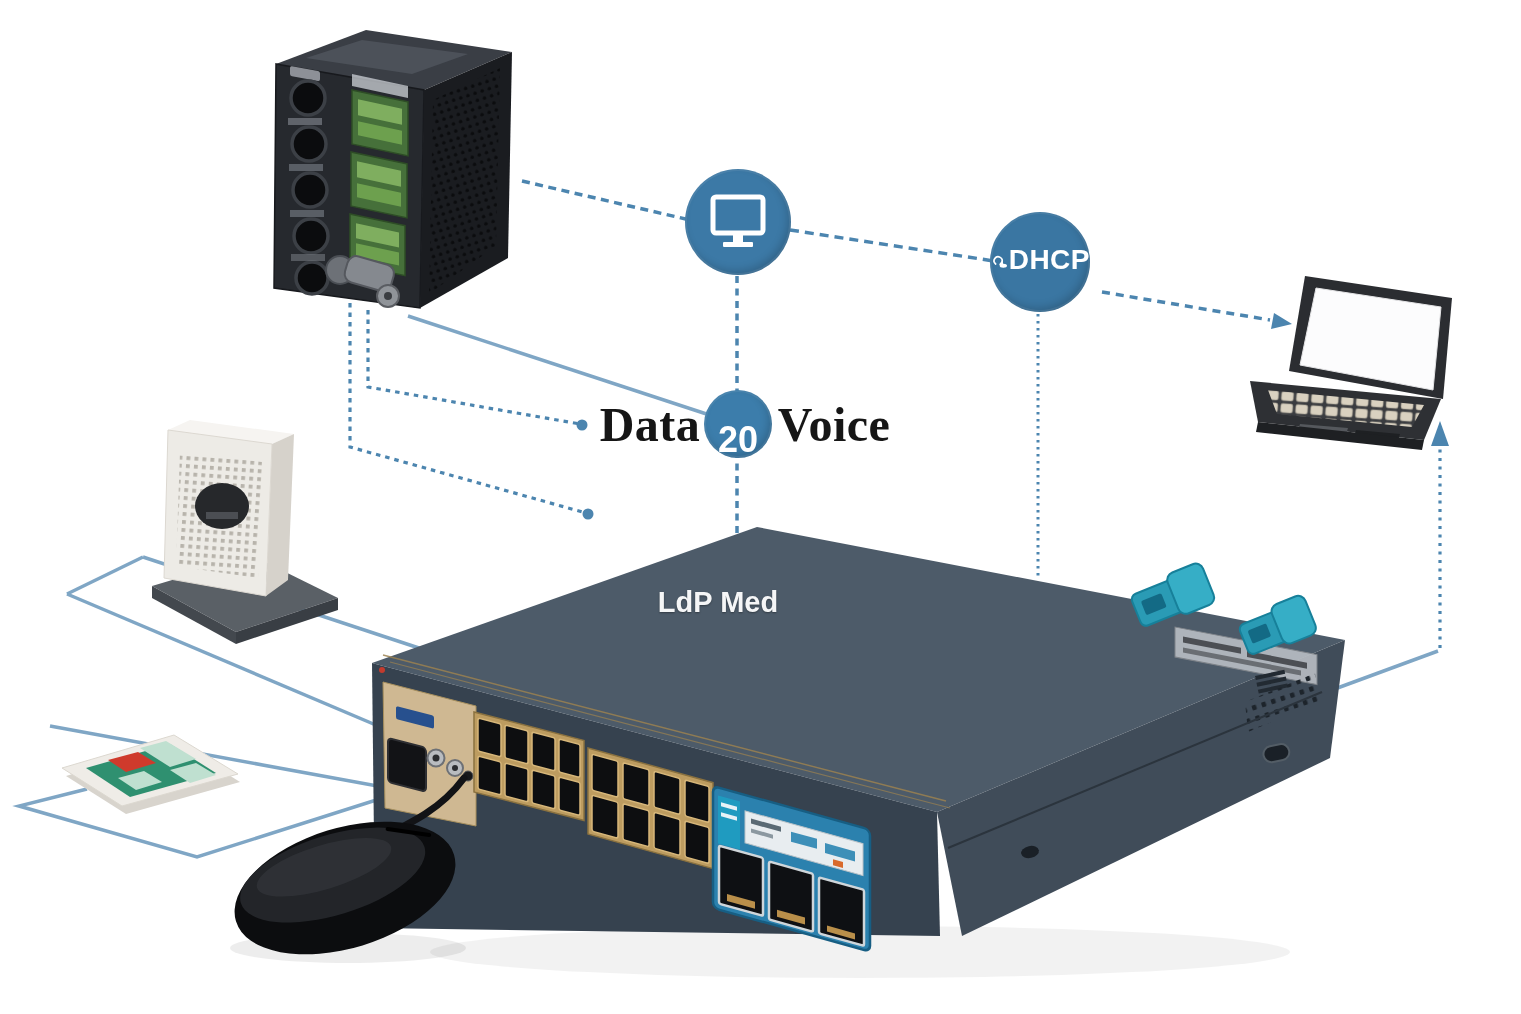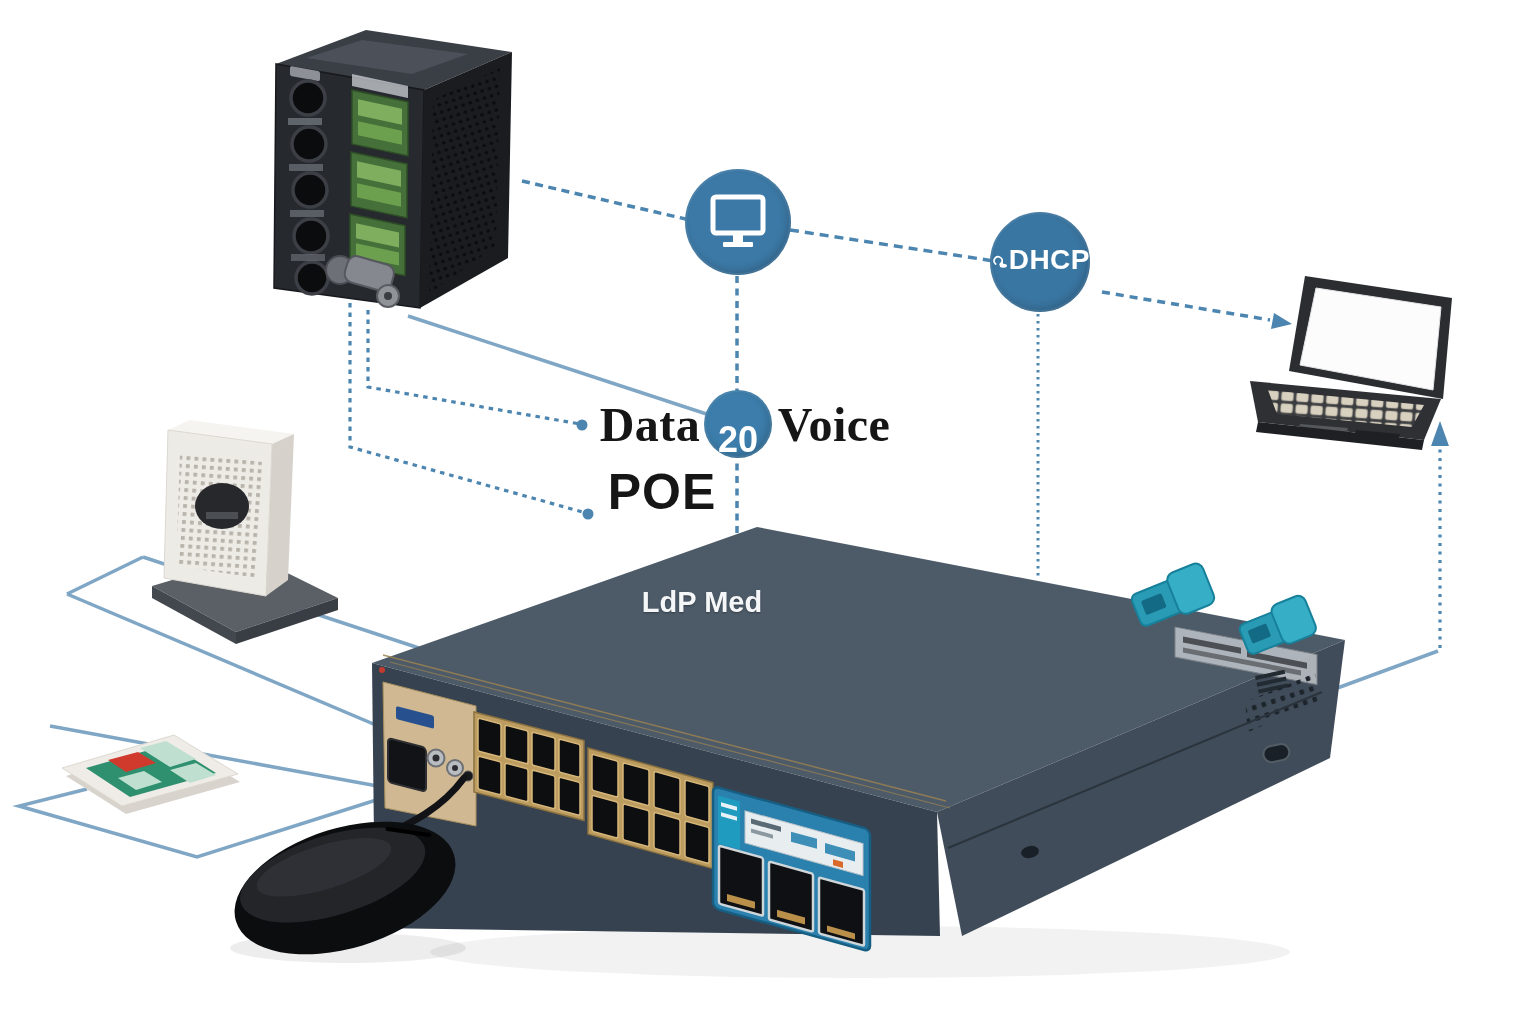--- a/index.html
+++ b/index.html
@@ -9,21 +9,21 @@
   .lbl{position:absolute;transform:translate(-50%,-50%);white-space:nowrap;color:#161616;}
   .lbl-data,.lbl-voice{font-size:48px;font-weight:600;letter-spacing:.5px;font-family:Liberation Serif, serif;}
   .lbl-poe{font-size:50px;font-weight:700;letter-spacing:1px;}
   .badge{position:absolute;border-radius:50%;background:#3c79a6;display:flex;flex-direction:row;
          align-items:center;justify-content:center;box-shadow:inset 0 0 0 2px rgba(255,255,255,.08), inset -3px -4px 8px rgba(0,0,0,.18);}
   .badge-20{left:704px;top:390px;width:68px;height:68px;background:#3c7dab;}
   .badge-20 .num{color:#fff;font-size:36px;font-weight:700;margin-top:32px;}
   .badge-monitor{left:685px;top:169px;width:106px;height:106px;}
   .badge-dhcp{left:990px;top:212px;width:100px;height:100px;background:#3a76a2;}
   .badge-dhcp .dhcp-text{color:#fff;font-size:28px;font-weight:700;letter-spacing:.5px;margin-top:-4px;}
-  .lbl-lldp{color:#f5f6f7;font-size:29px;font-weight:600;text-shadow:0 1px 2px rgba(0,0,0,.35);}
+  .lbl-lldp{color:#f5f6f7;font-size:29px;font-weight:600;text-shadow:0 1px 2px rgba(0,0,0,.35);margin-left:16px;}
   .lbl-vlan{color:#f2f3f4;font-size:47px;font-weight:700;letter-spacing:3px;text-shadow:0 1px 3px rgba(0,0,0,.4);}
 </style>
 </head>
 <body>
 
 <div id="stage">
 
 <svg id="scene" width="1521" height="1014" viewBox="0 0 1521 1014">
   <defs>
     <pattern id="ventDots" width="7.5" height="7.5" patternUnits="userSpaceOnUse" patternTransform="rotate(-18)">
@@ -272,21 +272,20 @@
     <polygon points="1268,390 1424,405 1412,427 1277,414" fill="#3a3c40"></polygon>
     <polygon points="1268,390 1424,405 1412,427 1277,414" fill="url(#keys)"></polygon>
     <polygon points="1300,424 1348,428 1345,438 1297,434" fill="#55585d"></polygon>
     <polygon points="1356,430 1400,434 1397,444 1353,440" fill="#1e2023"></polygon>
     <polygon points="1258,422 1424,440 1422,450 1256,432" fill="#1e2023"></polygon>
   </g>
 </svg>
 
 <div class="lbl lbl-data" style="left:650px;top:424px">Data</div>
 <div class="lbl lbl-voice" style="left:834px;top:424px">Voice</div>
-<div class="lbl lbl-poe" style="left:662px;top:492px">POE</div>
 
 <div class="badge badge-20">
   <div class="num">20</div>
 </div>
 
 <div class="badge badge-monitor">
   <svg width="78" height="78" viewBox="0 0 78 78">
     <rect x="14" y="14" width="50" height="36" rx="3" fill="none" stroke="#ffffff" stroke-width="5"></rect>
     <rect x="34" y="50" width="10" height="9" fill="#ffffff"></rect>
     <rect x="24" y="59" width="30" height="5" rx="1" fill="#ffffff"></rect>

